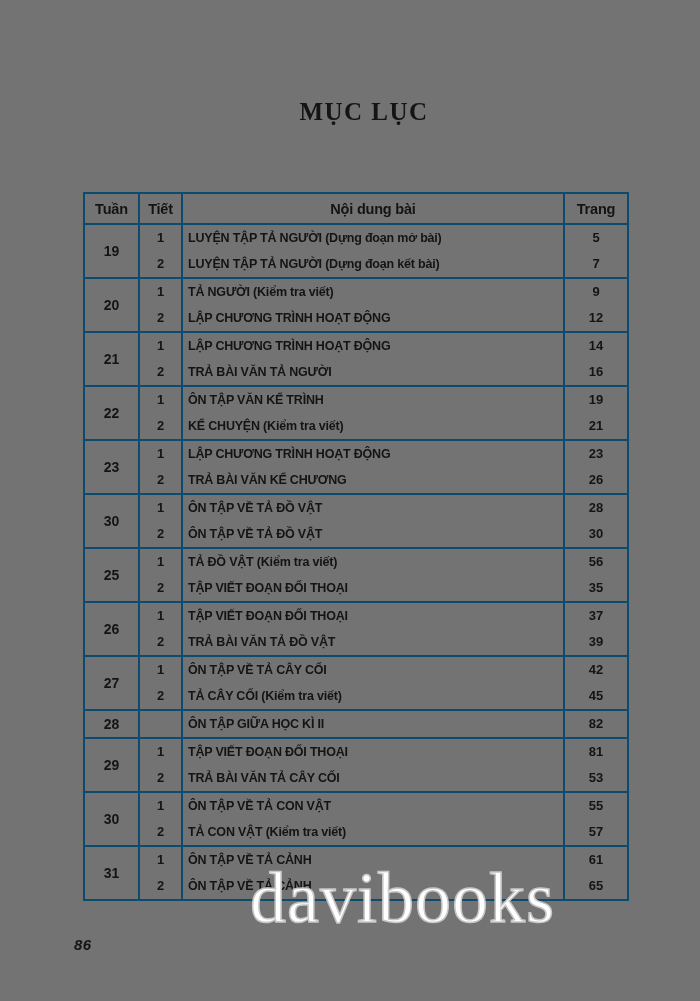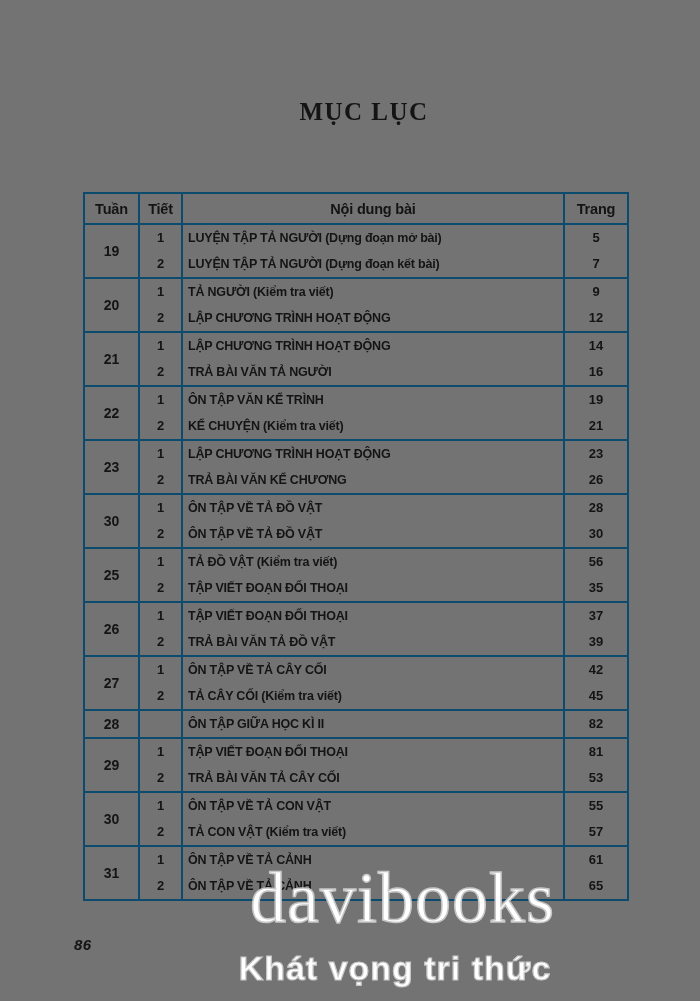--- a/index.html
+++ b/index.html
@@ -268,17 +268,16 @@
           </td>
           <td class="c-page">
             <div>61</div>
             <div>65</div>
           </td>
         </tr>
       </tbody>
   </table>
 
   <div class="wm-brand">davibooks</div>
-  <div class="wm-slogan">Khát vọng tri thức</div>
 
   <div class="folio">86</div>
 
 </div>
 
 </body></html>

